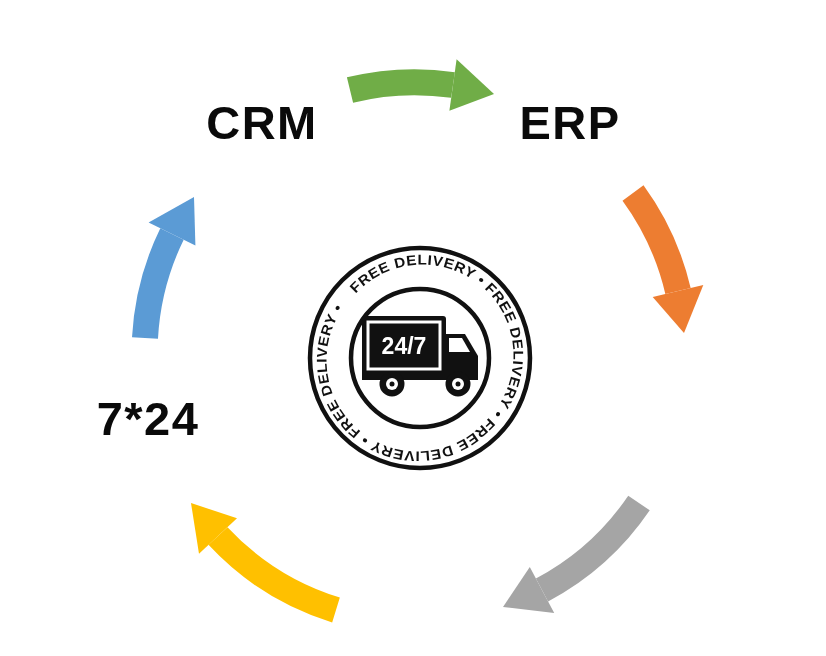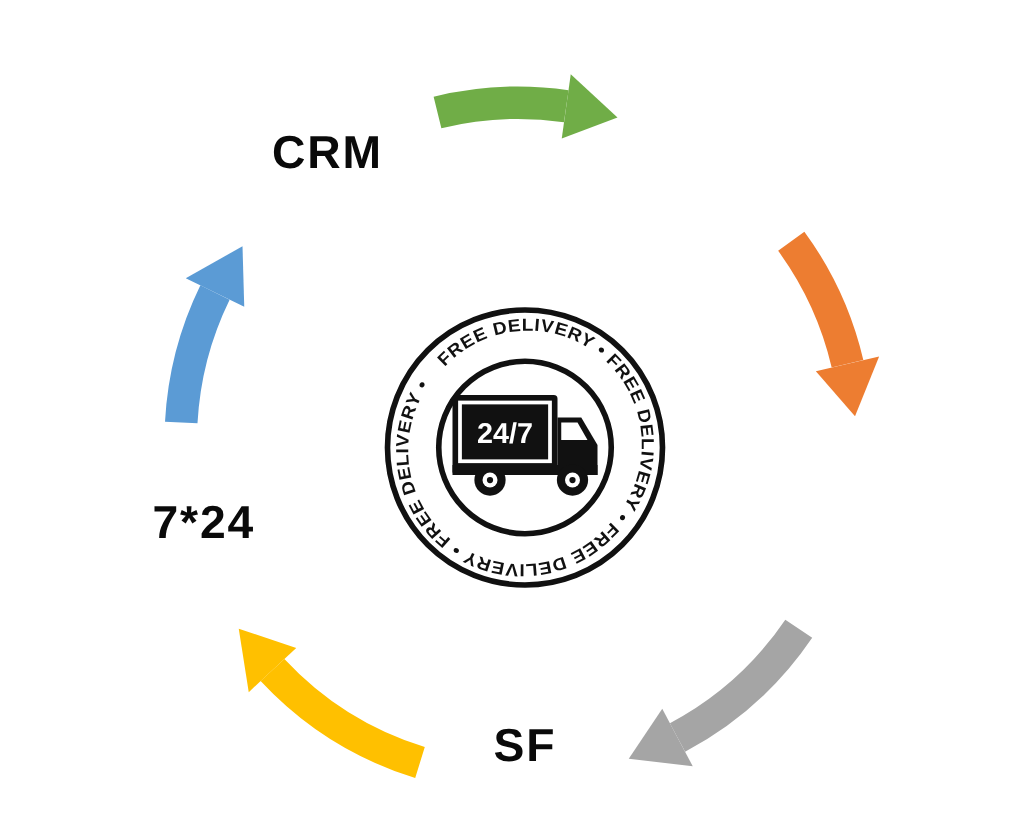--- a/index.html
+++ b/index.html
@@ -9,21 +9,21 @@
     height: 656px;
     background: #ffffff;
     overflow: hidden;
     font-family: "Liberation Sans", sans-serif;
   }
   .arrows-svg { position: absolute; left: 0; top: 0; }
   .node-label {
     position: absolute;
     transform: translate(-50%, -50%);
     font-weight: bold;
-    font-size: 37px;
+    font-size: 47px;
     letter-spacing: 1.5px;
     color: #0a0a0a;
     white-space: nowrap;
   }
   .badge-svg { position: absolute; left: 300px; top: 238px; }
   .ring-text {
     font-family: "Liberation Sans", sans-serif;
     font-weight: bold;
     font-size: 14px;
     letter-spacing: 0.5px;
@@ -63,22 +63,22 @@
       <polygon points="199,553.7 237,518.3 191,503" fill="#FFC000"></polygon>
     </g>
 
     <g>
       <path d="M 145 338 A 270 270 0 0 1 172 234" fill="none" stroke-width="26" stroke="#5B9BD5"></path>
       <polygon points="148.6,222.6 195.4,245.4 194,197" fill="#5B9BD5"></polygon>
     </g>
   </svg>
 
   <div class="node-label" style="left:262px; top:122px;">CRM</div>
-  <div class="node-label" style="left:420px; top:597px;">SF</div>
-  <div class="node-label" style="left:163px; top:418px;">7*24</div>
+  <div class="node-label" style="left:570px; top:122px;">ERP</div>
+  <div class="node-label" style="left:148px; top:418px;">7*24</div>
 
   <svg class="badge-svg" width="240" height="240" viewBox="0 0 240 240">
     <defs>
       <path id="ringPath" d="M 55.7 55.7 A 91 91 0 1 1 184.3 184.3 A 91 91 0 1 1 55.7 55.7" fill="none"></path>
     </defs>
 
     <circle cx="120" cy="120" r="110" fill="#ffffff" stroke="#111111" stroke-width="4.5"></circle>
     <circle cx="120" cy="120" r="69" fill="#ffffff" stroke="#111111" stroke-width="4.5"></circle>
 
     <text class="ring-text" textLength="566" lengthAdjust="spacingAndGlyphs">

